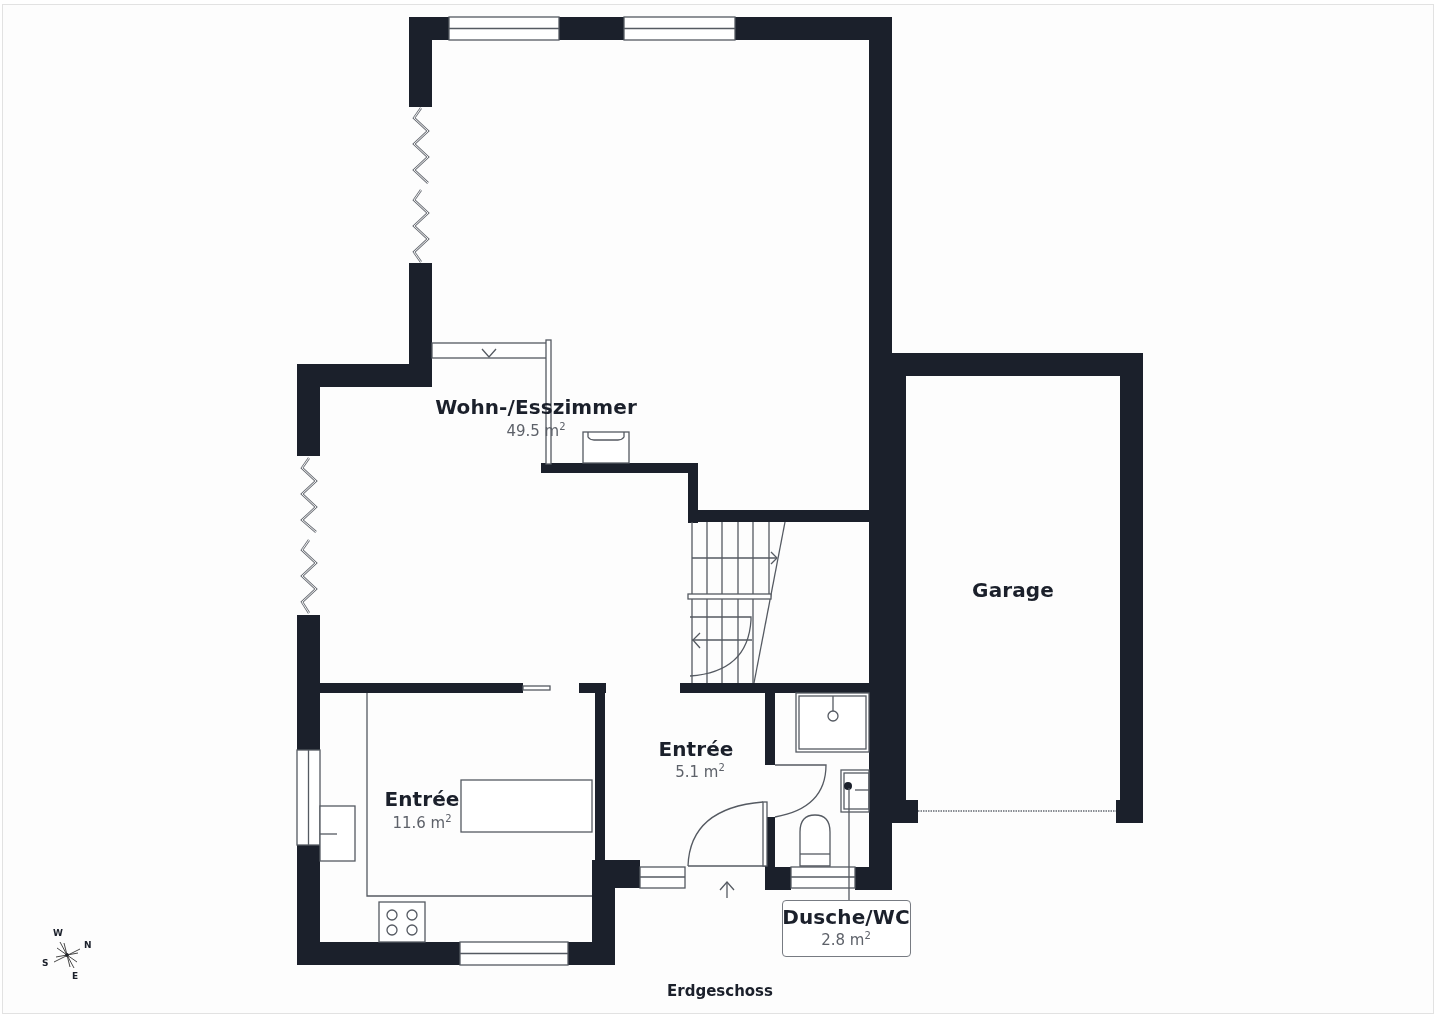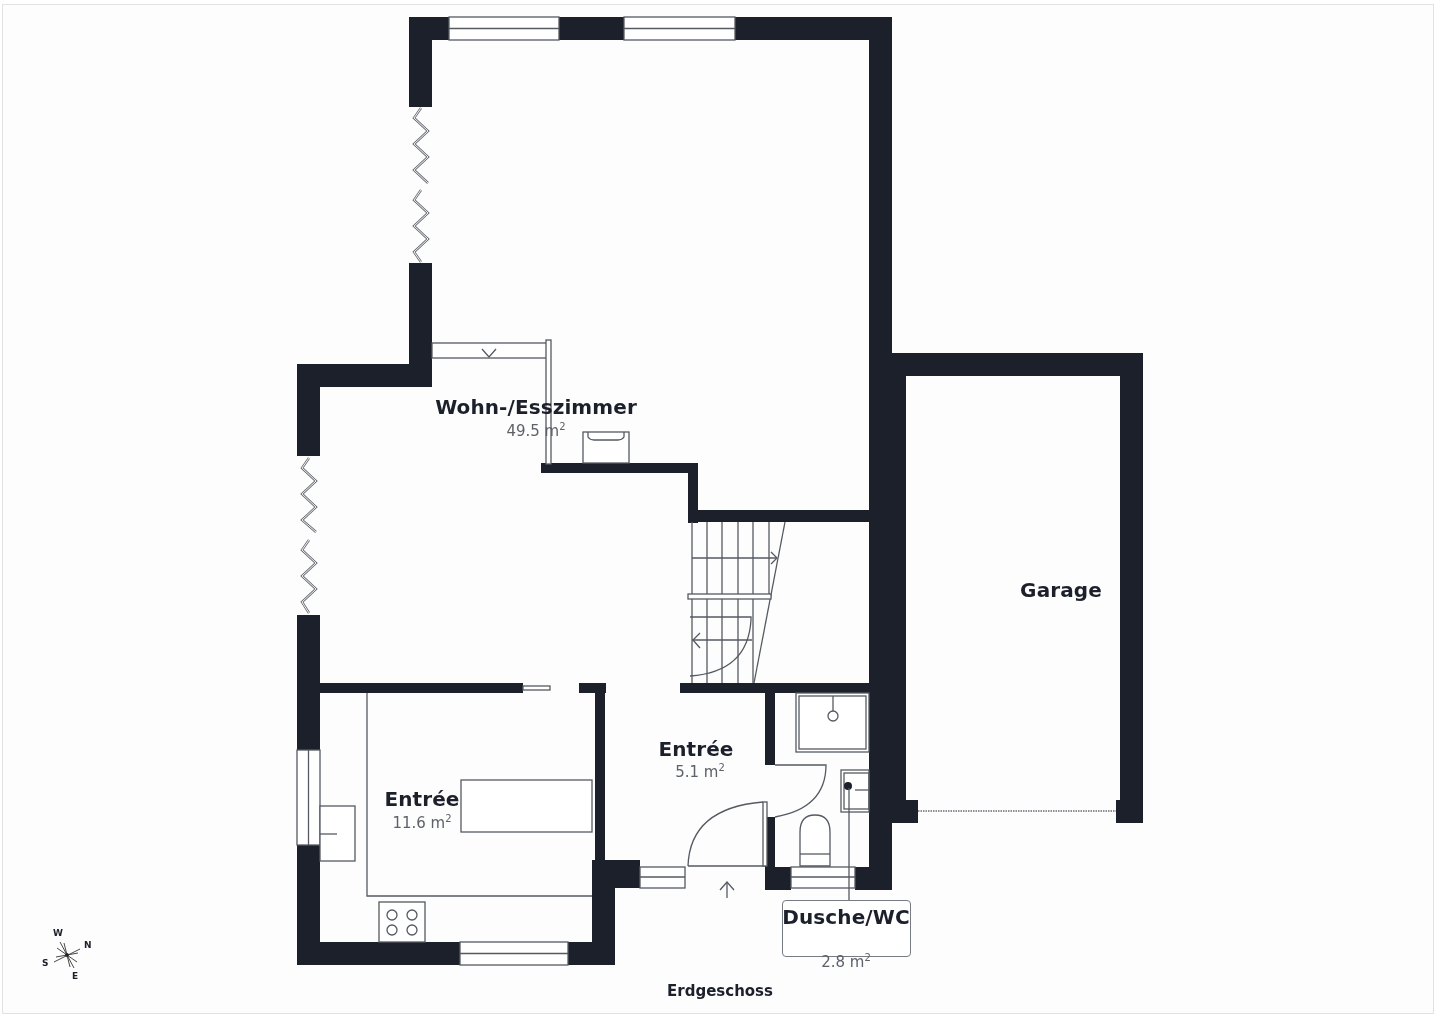--- a/index.html
+++ b/index.html
@@ -188,22 +188,22 @@
 <div class="room-area" style="left:536px; top:421px;"><span>49.5</span> <span>m</span><sup>2</sup></div>
 
 <div class="room-name" style="left:422px; top:787px;">Entrée</div>
 <div class="room-area" style="left:422px; top:813px;"><span>11.6</span> <span>m</span><sup>2</sup></div>
 
 <div class="room-name" style="left:696px; top:737px;">Entrée</div>
 <div class="room-area" style="left:700px; top:762px;"><span>5.1</span> <span>m</span><sup>2</sup></div>
 
 <div class="label-box"></div>
 <div class="room-name" style="left:846px; top:905px;">Dusche/WC</div>
-<div class="room-area" style="left:846px; top:930px;margin-top:22px;"><span>2.8</span> <span>m</span><sup>2</sup></div>
-
-<div class="room-name" style="left:1061px; top:578px;">Garage</div>
+<div class="room-area" style="left:846px; top:930px;"><span>2.8</span> <span>m</span><sup>2</sup></div>
+
+<div class="room-name" style="left:1013px; top:578px;">Garage</div>
 
 <span class="compass-letter" style="left:53px; top:928px;">W</span>
 <span class="compass-letter" style="left:84px; top:940px;">N</span>
 <span class="compass-letter" style="left:42px; top:958px;">S</span>
 <span class="compass-letter" style="left:72px; top:971px;">E</span>
 
 <div class="floor-label">Erdgeschoss</div>
 
 </body></html>

